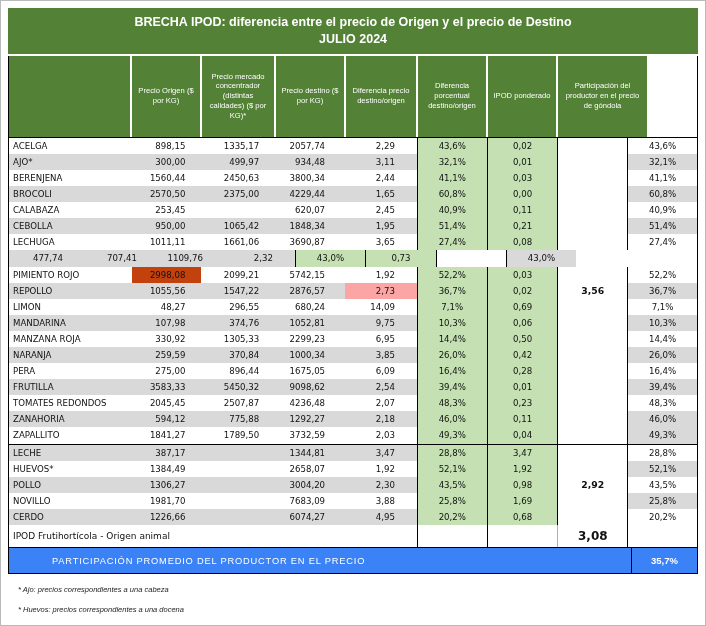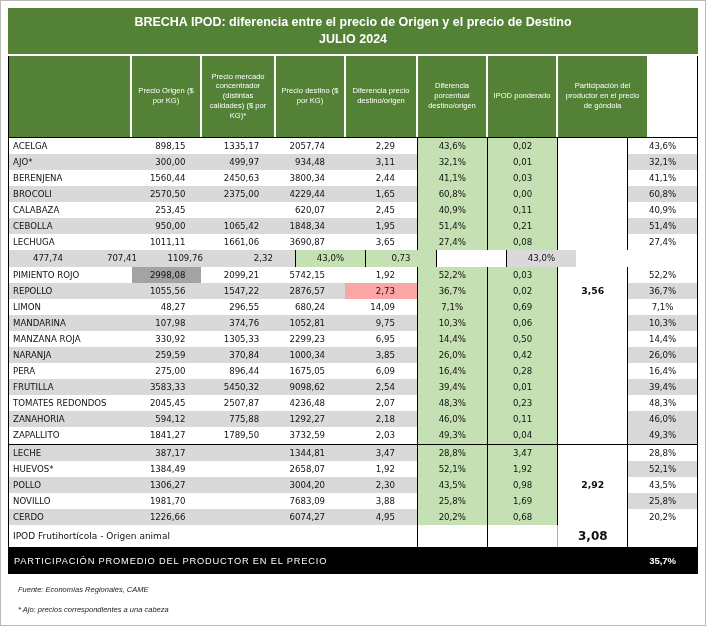--- a/index.html
+++ b/index.html
@@ -34,21 +34,21 @@
   .section-end { border-bottom:1px solid #000; }
 
   .summary-row { display:flex; height:22px; border-bottom:1px solid #000; background:#fff; }
   .summary-row .cell { font-size:9px; }
   .summary-row .s0 { width:409px; padding-left:4px; }
   .summary-row .s1 { width:70px; border-left:1px solid #000; }
   .summary-row .s2 { width:71px; border-left:1px solid #000; }
   .summary-row .s3 { width:70px; border-left:1px solid #eab308; justify-content:center; font-weight:bold; font-size:12px; }
   .summary-row .s4 { width:70px; border-left:1px solid #000; }
 
-  .green-footer { display:flex; height:25px; background:#000000; }
+  .green-footer { display:flex; height:25px; background:#3b82f6;padding-left:38px; }
   .gf-label { box-sizing:border-box; width:620px; color:#fff; font-size:9.3px; letter-spacing:0.8px;
               display:flex; align-items:center; padding-left:5px; }
   .gf-value { box-sizing:border-box; width:70px; color:#fff; font-weight:bold; font-size:9.5px;
               border-left:1px solid #000; display:flex; align-items:center; justify-content:center; }
 
   .footnotes { margin-top:11px; margin-left:10px; }
   .footnote { font-size:7.5px; font-style:italic; color:#222; margin-bottom:10.5px; }
 </style>
 </head>
 <body>
@@ -155,21 +155,21 @@
             <div class="cell c2" style="background: rgb(217, 217, 217);">707,41</div>
             <div class="cell c3" style="background: rgb(217, 217, 217);">1109,76</div>
             <div class="cell c4" style="background: rgb(217, 217, 217);">2,32</div>
             <div class="cell c5">43,0%</div>
             <div class="cell c6">0,73</div>
             <div class="cell c7"></div>
             <div class="cell c8" style="background: rgb(217, 217, 217);">43,0%</div>
           </div>
           <div class="row">
             <div class="cell c0" style="background: rgb(255, 255, 255);">PIMIENTO ROJO</div>
-            <div class="cell c1" style="background: #a3a3a3; text-align: right;">2998,08</div>
+            <div class="cell c1" style="background: #c2410c; text-align: right;">2998,08</div>
             <div class="cell c2" style="background: rgb(255, 255, 255);">2099,21</div>
             <div class="cell c3" style="background: rgb(255, 255, 255);">5742,15</div>
             <div class="cell c4" style="background: rgb(255, 255, 255);">1,92</div>
             <div class="cell c5">52,2%</div>
             <div class="cell c6">0,03</div>
             <div class="cell c7"></div>
             <div class="cell c8" style="background: rgb(255, 255, 255);">52,2%</div>
           </div>
           <div class="row">
             <div class="cell c0" style="background: rgb(217, 217, 217);">REPOLLO</div>
@@ -346,19 +346,18 @@
         <div class="cell s4"></div>
       </div>
 
       <div class="green-footer">
         <div class="gf-label">PARTICIPACIÓN PROMEDIO DEL PRODUCTOR EN EL PRECIO</div>
         <div class="gf-value">35,7%</div>
       </div>
     </div>
 
     <div class="footnotes">
-      <div class="footnote">Fuente: Economías Regionales, CAME</div>
       <div class="footnote">* Ajo: precios correspondientes a una cabeza</div>
       <div class="footnote">* Huevos: precios correspondientes a una docena</div>
     </div>
 
   </div>
 </div>
 
 </body></html>

